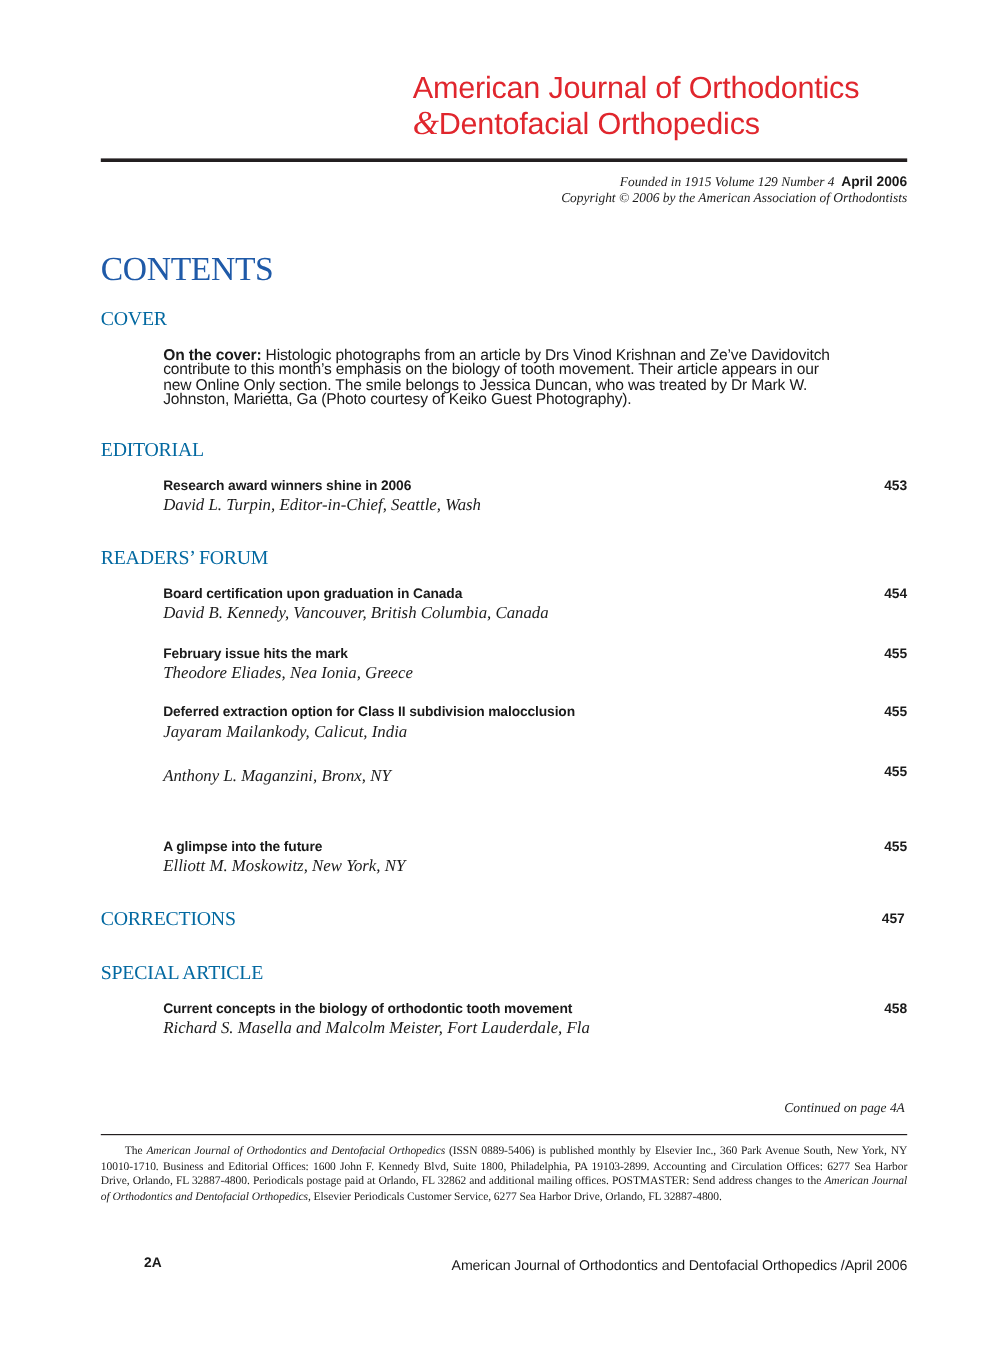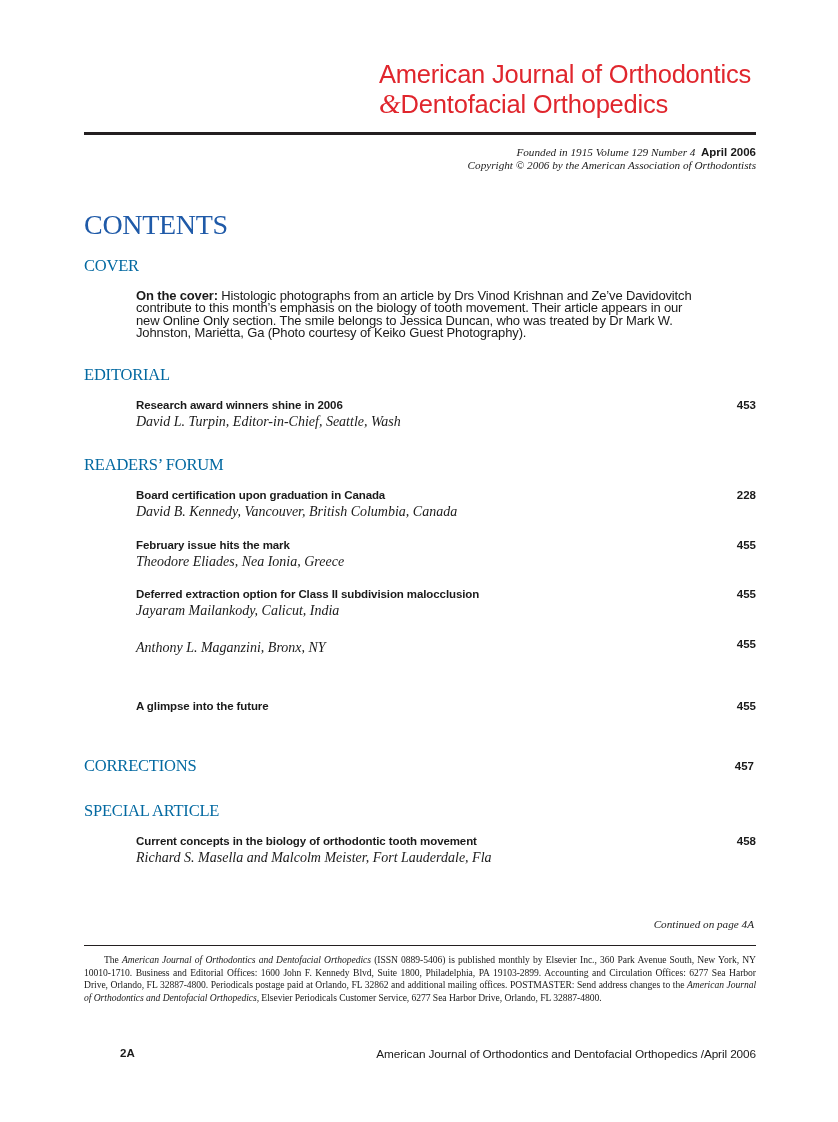--- a/index.html
+++ b/index.html
@@ -1,20 +1,20 @@
 <!DOCTYPE html>
 <html><head>
   <meta charset="utf-8">
   <style>
     * { margin: 0; padding: 0; box-sizing: border-box; }
     html, body { width: 838px; height: 1122px; background: #ffffff; }
     body { position: relative; color: #1a1a1a; font-family: "Liberation Sans", sans-serif; overflow: hidden; }
 
     .masthead { position: absolute; left: 344px; top: 60px; width: 412px; }
-    .masthead-line { font-family: "Liberation Sans", sans-serif; color: #e0262d; font-size: 25.5px; line-height: 29px; letter-spacing: -0.2px; white-space: nowrap; margin-left: 35px; }
+    .masthead-line { font-family: "Liberation Sans", sans-serif; color: #e0262d; font-size: 25.5px; line-height: 29px; letter-spacing: -0.2px; white-space: nowrap; }
     .masthead-line.l2 { padding-left: 0; }
     .amp { font-family: "Liberation Serif", serif; font-style: italic; font-size: 28px; }
 
     .top-rule { position: absolute; left: 84px; top: 132px; width: 672px; height: 3px; background: #231f20; }
 
     .founded { position: absolute; right: 82px; top: 146px; text-align: right; font-family: "Liberation Serif", serif; font-style: italic; font-size: 11.2px; line-height: 13px; white-space: nowrap; }
     .founded .date { font-family: "Liberation Sans", sans-serif; font-style: normal; font-weight: bold; font-size: 11.5px; }
 
     .contents-title { position: absolute; left: 84px; top: 209px; font-family: "Liberation Serif", serif; font-size: 28px; color: #1f5aa8; letter-spacing: -0.3px; }
 
@@ -63,38 +63,39 @@
 <div class="entry" style="top:399px;">
   <div class="entry-title">Research award winners shine in 2006</div>
   <div class="entry-author">David L. Turpin, Editor-in-Chief, Seattle, Wash</div>
   <div class="entry-page">453</div>
 </div>
 
 <div class="section-head" style="top:455px;">READERS’ FORUM</div>
 <div class="entry" style="top:489px;">
   <div class="entry-title">Board certification upon graduation in Canada</div>
   <div class="entry-author">David B. Kennedy, Vancouver, British Columbia, Canada</div>
-  <div class="entry-page">228</div>
+  <div class="entry-page">454</div>
 </div>
 <div class="entry" style="top:539px;">
   <div class="entry-title">February issue hits the mark</div>
   <div class="entry-author">Theodore Eliades, Nea Ionia, Greece</div>
   <div class="entry-page">455</div>
 </div>
 <div class="entry" style="top:588px;">
   <div class="entry-title">Deferred extraction option for Class II subdivision malocclusion</div>
   <div class="entry-author">Jayaram Mailankody, Calicut, India</div>
   <div class="entry-page">455</div>
 </div>
 <div class="entry" style="top:638px;">
   <div class="entry-author">Anthony L. Maganzini, Bronx, NY</div>
   <div class="entry-page">455</div>
 </div>
 <div class="entry" style="top:700px;">
   <div class="entry-title">A glimpse into the future</div>
+  <div class="entry-author">Elliott M. Moskowitz, New York, NY</div>
   <div class="entry-page">455</div>
 </div>
 
 <div class="section-head" style="top:756px;">CORRECTIONS</div>
 <div class="section-page" style="top:760px;">457</div>
 
 <div class="section-head" style="top:801px;">SPECIAL ARTICLE</div>
 <div class="entry" style="top:835px;">
   <div class="entry-title">Current concepts in the biology of orthodontic tooth movement</div>
   <div class="entry-author">Richard S. Masella and Malcolm Meister, Fort Lauderdale, Fla</div>

